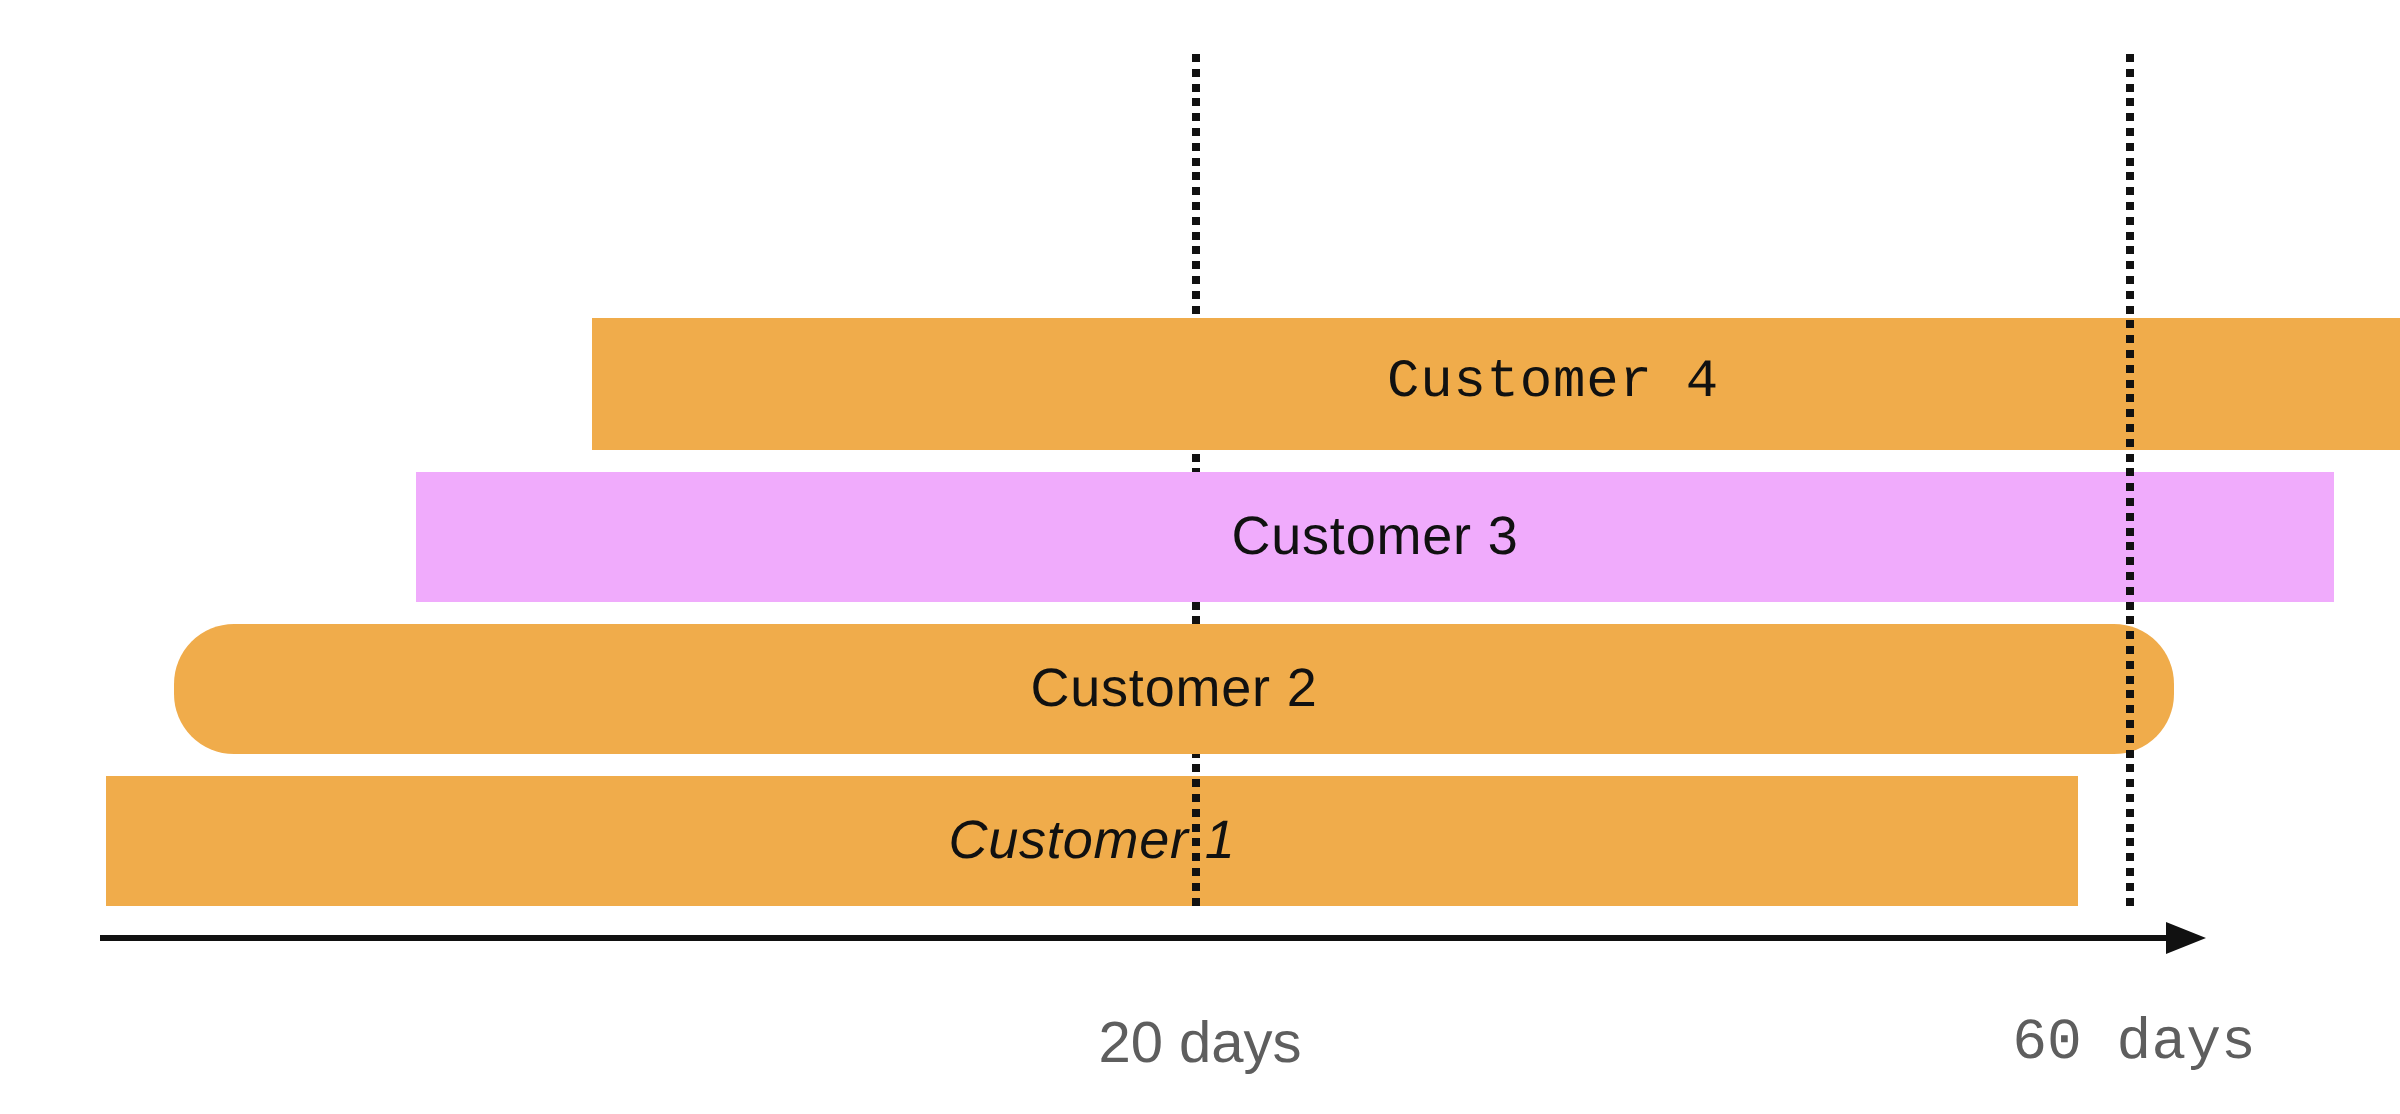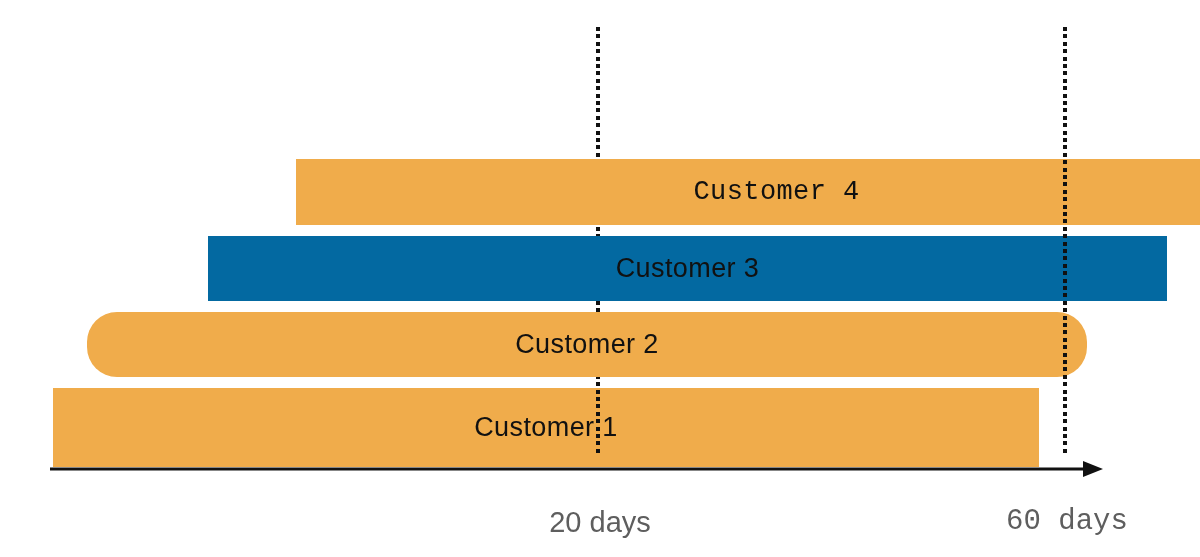--- a/index.html
+++ b/index.html
@@ -47,27 +47,27 @@
   }
 </style>
 </head>
 <body>
 
 <div class="canvas">
   <div id="bars-layer">
       <div class="bar" style="left: 296px; top: 159px; width: 961px; height: 66px; background: rgb(240, 172, 75); z-index: 3; font-family: Liberation Mono, monospace;">
         <span class="bar-label" style="color: rgb(17, 17, 17);">Customer 4</span>
       </div>
-      <div class="bar" style="left: 208px; top: 236px; width: 959px; height: 65px; background: #0369a1; z-index: 3; align-items: center;">
+      <div class="bar" style="left: 208px; top: 236px; width: 959px; height: 65px; background: #f0abfc; z-index: 3; align-items: center;">
         <span class="bar-label" style="color: rgb(17, 17, 17);">Customer 3</span>
       </div>
       <div class="bar" style="left: 87px; top: 312px; width: 1000px; height: 65px; background: rgb(240, 172, 75); z-index: 3; border-radius: 30px;">
         <span class="bar-label" style="color: rgb(17, 17, 17);">Customer 2</span>
       </div>
-      <div class="bar" style="left: 53px; top: 388px; width: 986px; height: 79px; background: rgb(240, 172, 75); z-index: 1;">
+      <div class="bar" style="left: 53px; top: 388px; width: 986px; height: 65px; background: rgb(240, 172, 75); z-index: 1; font-style: italic;">
         <span class="bar-label" style="color: rgb(17, 17, 17);">Customer 1</span>
       </div>
     </div>
   <div id="markers-layer">
       <div class="marker" style="left: 596px; top: 27px; height: 426px; z-index: 2; background-image: repeating-linear-gradient(rgb(17, 17, 17) 0px, rgb(17, 17, 17) 4px, rgba(0, 0, 0, 0) 4px, rgba(0, 0, 0, 0) 7.4px);"></div>
       <div class="marker" style="left: 1063px; top: 27px; height: 426px; z-index: 4; background-image: repeating-linear-gradient(rgb(17, 17, 17) 0px, rgb(17, 17, 17) 4px, rgba(0, 0, 0, 0) 4px, rgba(0, 0, 0, 0) 7.4px);"></div>
     </div>
   <svg id="axis-svg" class="axis-svg" width="1200" height="557">
       <line x1="50" y1="469" x2="1085" y2="469" stroke="#111111" stroke-width="3"></line>
       <polygon points="1103,469 1083,461 1083,477" fill="#111111"></polygon>

